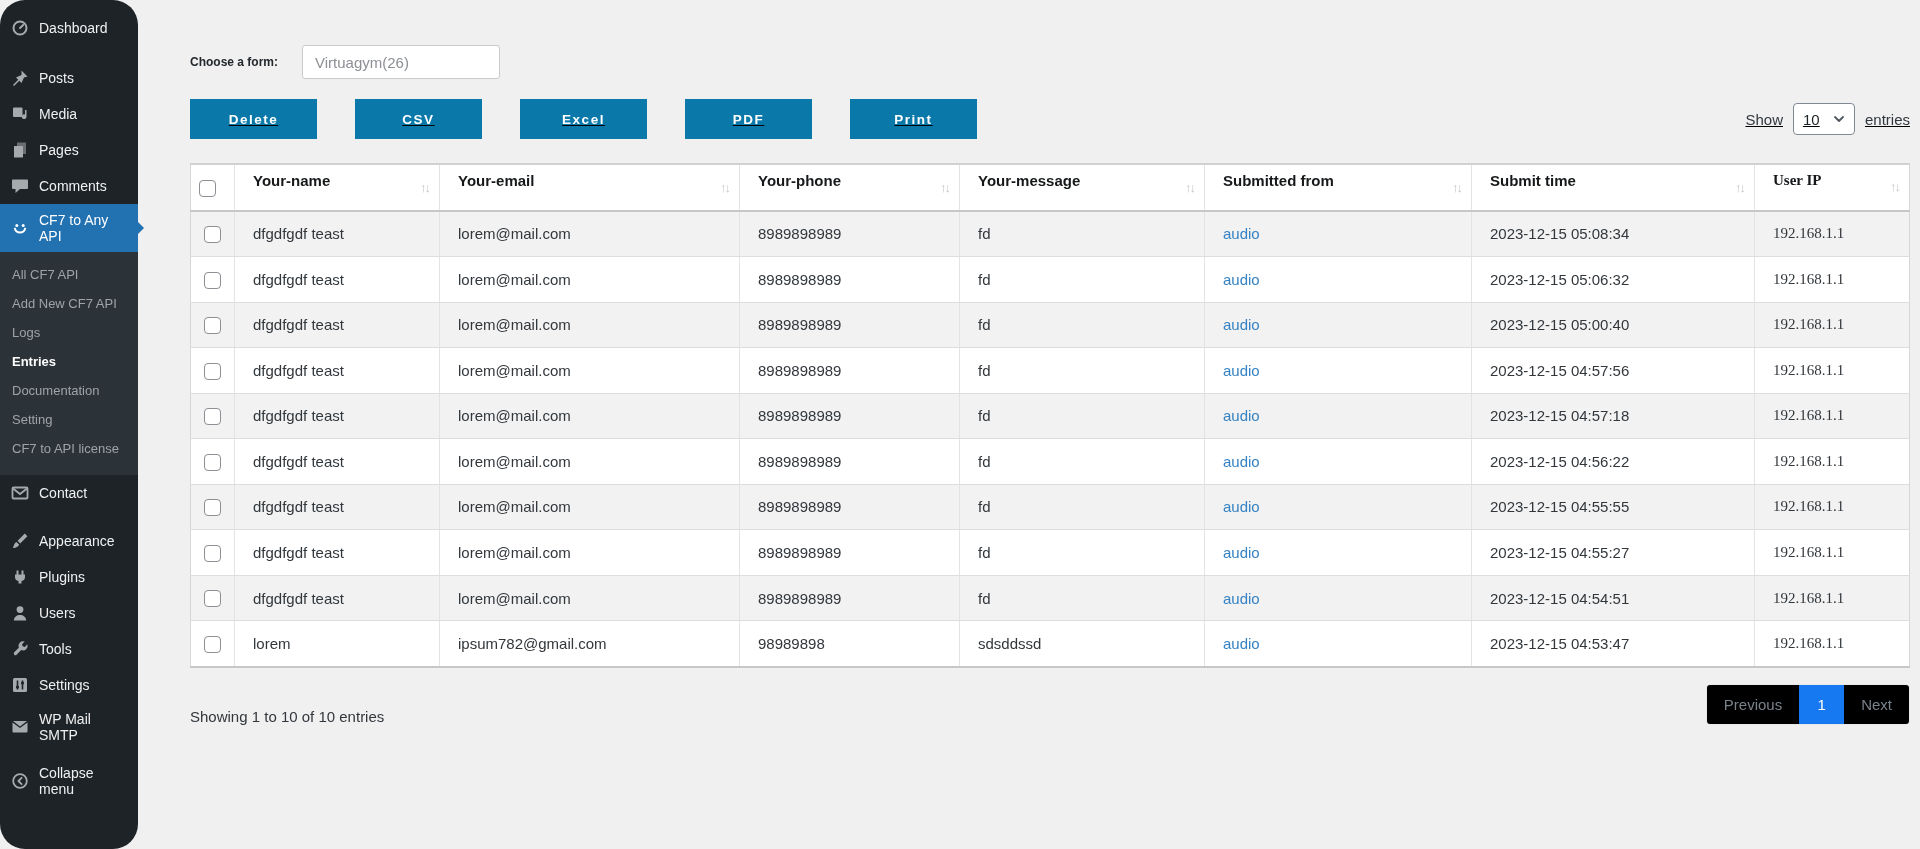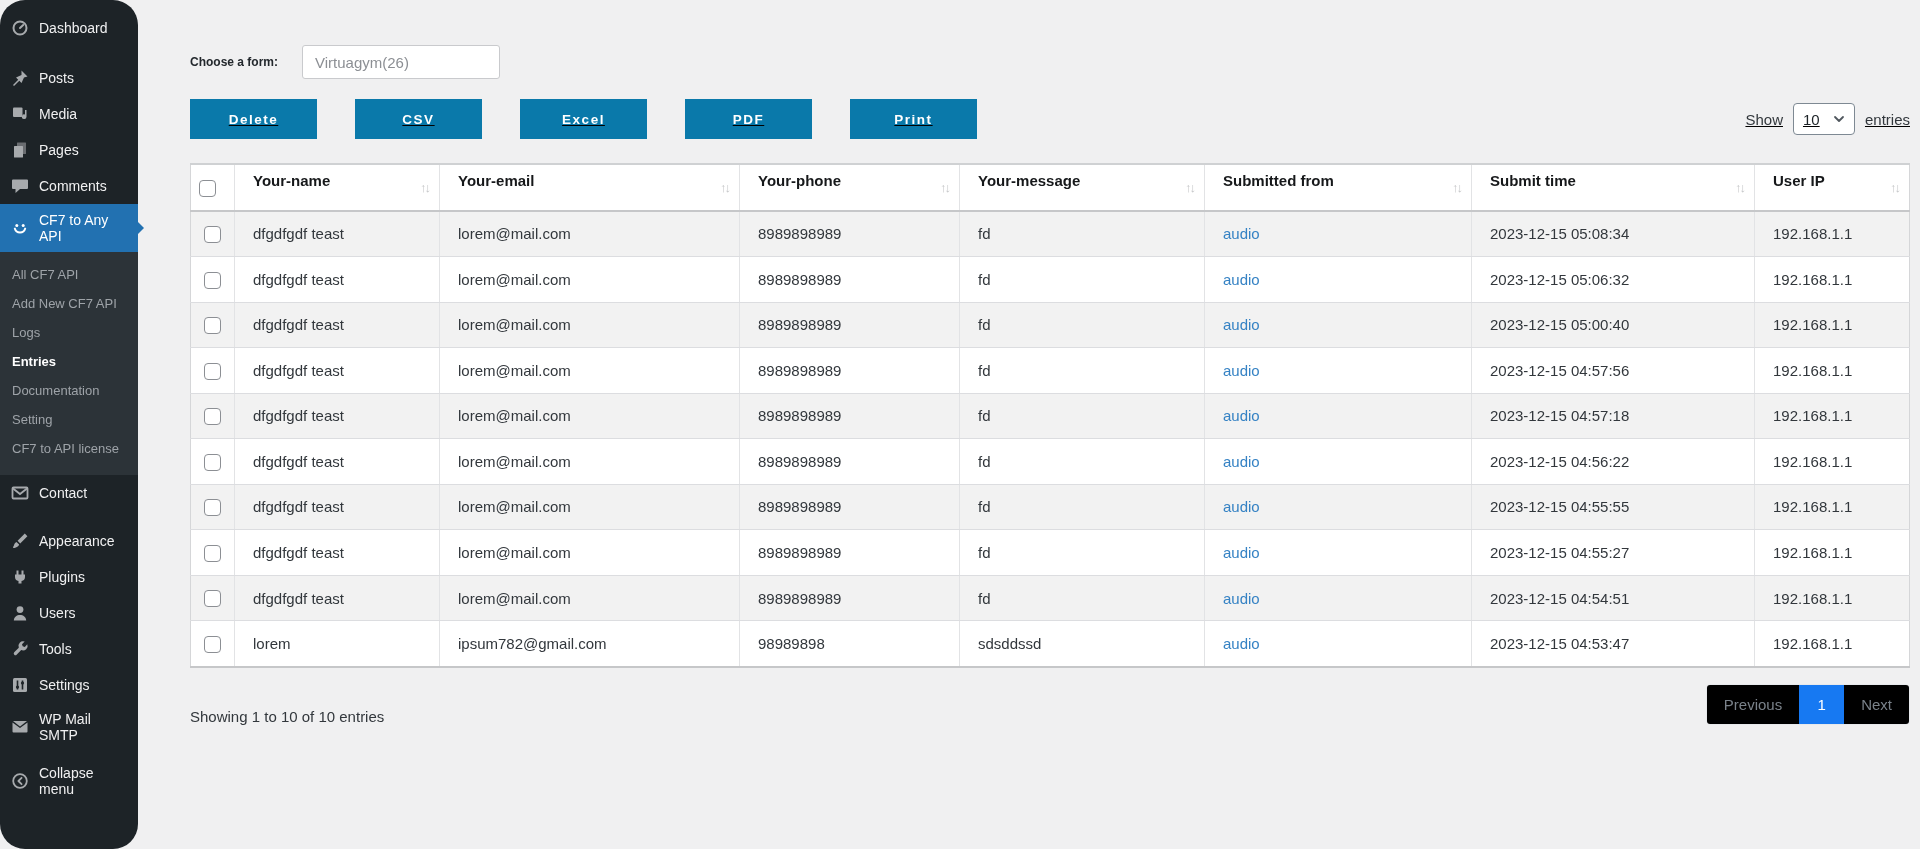--- a/index.html
+++ b/index.html
@@ -35,21 +35,21 @@
   .len-select { width:62px; height:32px; margin:0 10px; background:#fff; border:1px solid #7e8993; border-radius:4px; display:flex; align-items:center; justify-content:space-between; padding:0 9px; cursor:pointer; color:#1d2327; }
   .len-select svg { width:12px; height:12px; }
   .search-wrap { margin-left:38px; display:flex; align-items:center; }
   .search-input { width:178px; height:32px; margin-left:10px; background:#fff; border:1px solid #7e8993; border-radius:4px; padding:0 8px; font-family:"Liberation Sans",sans-serif; font-size:14px; color:#32373c; }
 
   
   table.entries { width:100%; border-collapse:collapse; table-layout:fixed; background:#fff; font-size:15px; color:#32373c; border:1px solid #d5d6d8; border-top:2px solid #cfd1d3; }
   .entries th { text-align:left; font-weight:bold; color:#16181a; padding:1px 14px 15px 18px; border-bottom:2px solid #c6c7c9; border-right:1px solid #e2e3e5; cursor:pointer; position:relative; }
   .entries th .sort { position:absolute; right:10px; top:50%; transform:translateY(-50%); color:#c5c6c8; font-size:13px; letter-spacing:-2px; font-weight:normal; }
   .entries td { padding:13px 18px; border-right:1px solid #e2e3e5; border-bottom:1px solid #dcdde0; overflow:hidden; white-space:nowrap; }
-  .entries th:last-child, .entries td:last-child { border-right:none; }
+  .entries th:last-child, .entries td:last-child { border-right:none;font-family:Liberation Serif, serif; }
   .entries tbody tr:nth-child(odd) { background:#f2f2f2; }
   .entries tbody tr:nth-child(even) { background:#fff; }
   .entries tbody tr:last-child td { border-bottom:2px solid #c6c7c9; }
   .cb-cell { text-align:center; padding:13px 8px !important; }
   .cb { appearance:none; -webkit-appearance:none; width:17px; height:17px; background:#fff; border:1px solid #8c8f94; border-radius:4px; cursor:pointer; vertical-align:middle; }
   .from-link { color:#3582c4; text-decoration:none; cursor:pointer; }
 
   
   .table-footer { display:flex; align-items:flex-end; justify-content:space-between; margin-top:16px; }
   .showing-text { font-size:15px; color:#32373c; }

